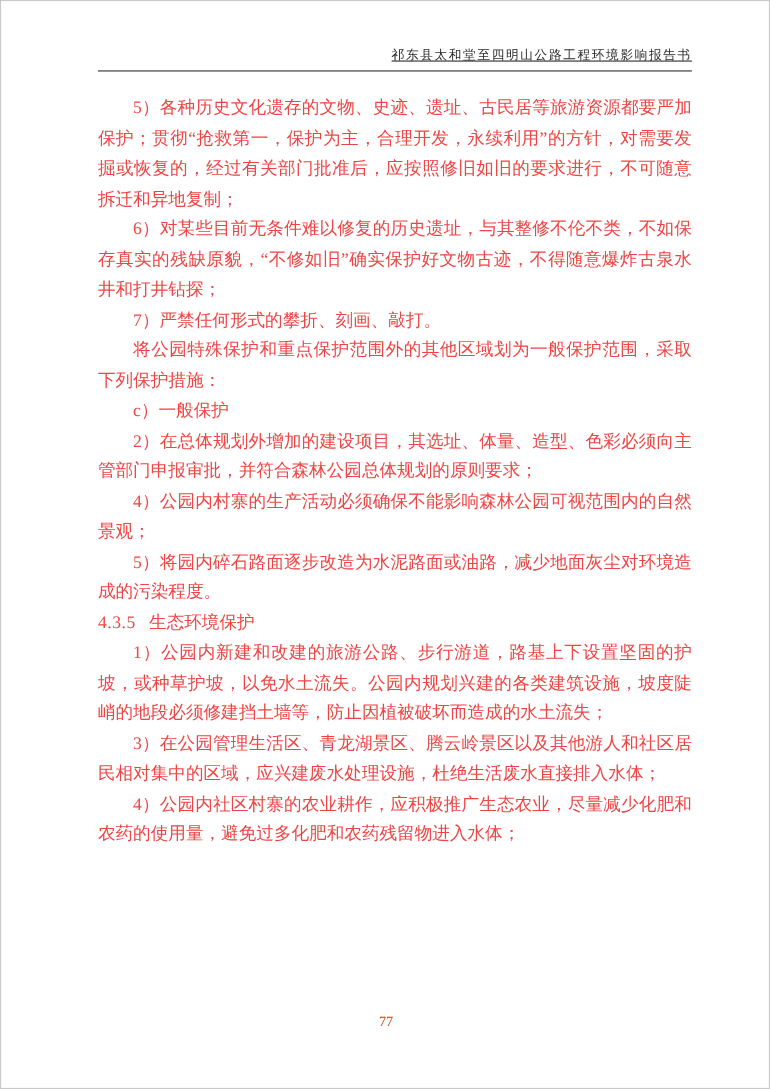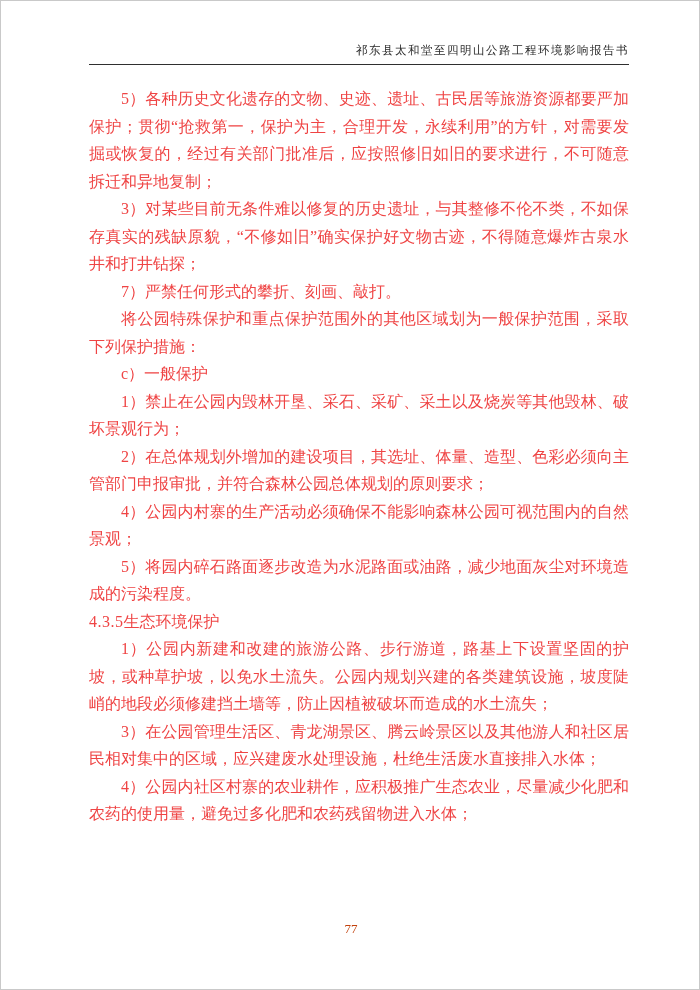--- a/index.html
+++ b/index.html
@@ -22,20 +22,21 @@
     position: absolute;
     top: 42px;
     left: 88px;
     width: 540px;
     text-align: right;
     font-size: 11.5px;
     letter-spacing: 1.5px;
     color: #2a2a2a;
     padding-bottom: 6px;
     border-bottom: 1.6px solid #2f2f2f;
+    text-decoration: underline;
   }
   .content {
     position: absolute;
     top: 84px;
     left: 88px;
     width: 540px;
     font-size: 16px;
     line-height: 27.5px;
     text-align: justify;
     text-justify: inter-ideograph;
@@ -47,45 +48,45 @@
   }
   .para {
     text-indent: 2em;
   }
   .heading {
     text-indent: 0;
     text-align: left;
   }
   .heading .hnum {
     display: inline-block;
+    margin-right: 12px;
     letter-spacing: 0.5px;
   }
   .footer {
     position: absolute;
     top: 920px;
     left: 0;
     width: 700px;
     text-align: center;
     font-size: 13px;
     color: #c2410c;
   }
 </style>
 </head>
 <body>
 
 <div class="page">
   <div class="header">祁东县太和堂至四明山公路工程环境影响报告书</div>
 
   <div class="content">
       <p class="para">5）各种历史文化遗存的文物、史迹、遗址、古民居等旅游资源都要严加保护；贯彻“抢救第一，保护为主，合理开发，永续利用”的方针，对需要发掘或恢复的，经过有关部门批准后，应按照修旧如旧的要求进行，不可随意拆迁和异地复制；</p>
-      <p class="para">3）对某些目前无条件难以修复的历史遗址，与其整修不伦不类，不如保存真实的残缺原貌，“不修如旧”确实保护好文物古迹，不得随意爆炸古泉水井和打井钻探；</p>
+      <p class="para">6）对某些目前无条件难以修复的历史遗址，与其整修不伦不类，不如保存真实的残缺原貌，“不修如旧”确实保护好文物古迹，不得随意爆炸古泉水井和打井钻探；</p>
       <p class="para">7）严禁任何形式的攀折、刻画、敲打。</p>
       <p class="para">将公园特殊保护和重点保护范围外的其他区域划为一般保护范围，采取下列保护措施：</p>
       <p class="para">c）一般保护</p>
-      <p class="para">1）禁止在公园内毁林开垦、采石、采矿、采土以及烧炭等其他毁林、破坏景观行为；</p>
       <p class="para">2）在总体规划外增加的建设项目，其选址、体量、造型、色彩必须向主管部门申报审批，并符合森林公园总体规划的原则要求；</p>
       <p class="para">4）公园内村寨的生产活动必须确保不能影响森林公园可视范围内的自然景观；</p>
       <p class="para">5）将园内碎石路面逐步改造为水泥路面或油路，减少地面灰尘对环境造成的污染程度。</p>
       <p class="heading"><span class="hnum">4.3.5</span><span>生态环境保护</span></p>
       <p class="para">1）公园内新建和改建的旅游公路、步行游道，路基上下设置坚固的护坡，或种草护坡，以免水土流失。公园内规划兴建的各类建筑设施，坡度陡峭的地段必须修建挡土墙等，防止因植被破坏而造成的水土流失；</p>
       <p class="para">3）在公园管理生活区、青龙湖景区、腾云岭景区以及其他游人和社区居民相对集中的区域，应兴建废水处理设施，杜绝生活废水直接排入水体；</p>
       <p class="para">4）公园内社区村寨的农业耕作，应积极推广生态农业，尽量减少化肥和农药的使用量，避免过多化肥和农药残留物进入水体；</p>
     </div>
 
   <div class="footer">77</div>

